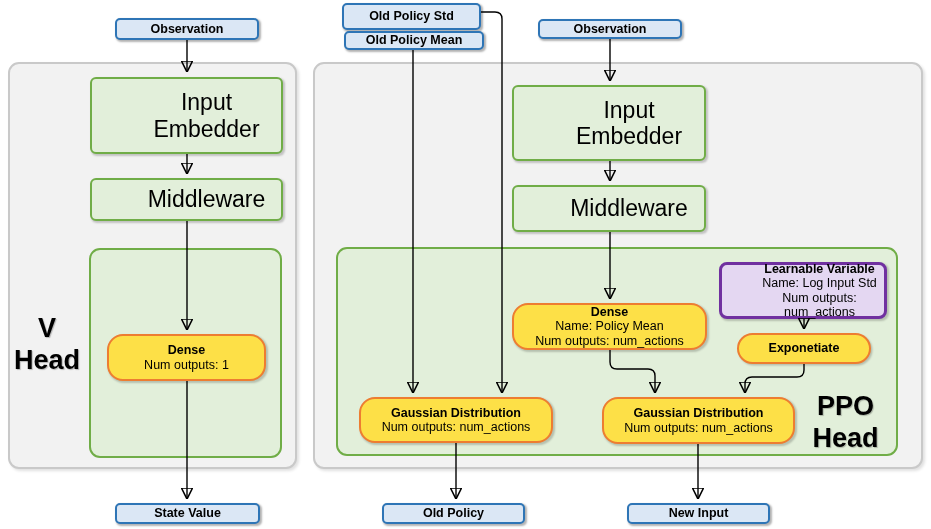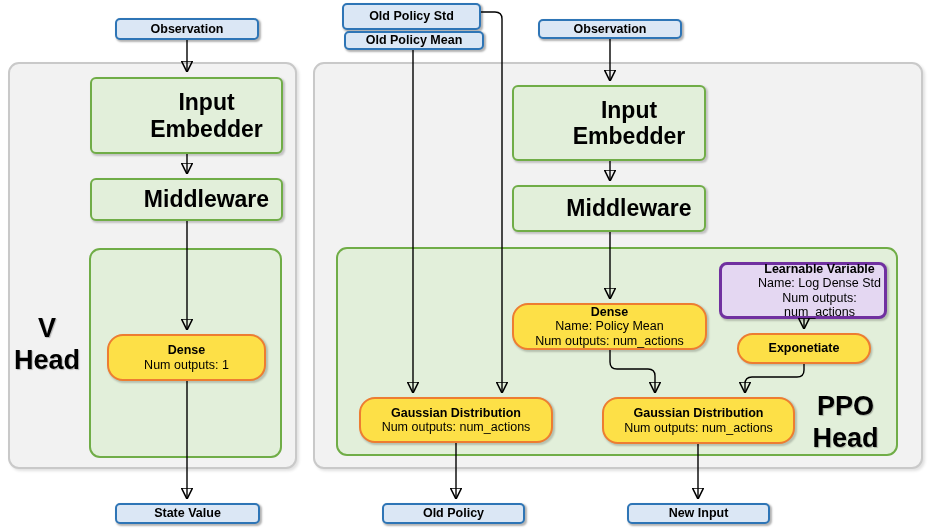--- a/index.html
+++ b/index.html
@@ -18,21 +18,21 @@
   .node {
     position:absolute; box-sizing:border-box; display:flex; flex-direction:column;
     align-items:center; justify-content:center; text-align:center; line-height:1.15;
   }
   .blue {
     background:#dbe7f5; border:2.5px solid #2e75b6; border-radius:5px;
     font-weight:bold; font-size:12.5px; box-shadow:1.5px 1.5px 2px rgba(0,0,0,.3);
   }
   .green {
     background:#e2efda; border:2.5px solid #70ad47; border-radius:6px;
-    font-weight:bold; font-size:23px; box-shadow:1.5px 1.5px 2px rgba(0,0,0,.2);padding-left:40px;
+    font-weight:normal; font-size:23px; box-shadow:1.5px 1.5px 2px rgba(0,0,0,.2);padding-left:40px;
   }
   .orange {
     background:#fde047; border:2.5px solid #ed7d31; border-radius:16px;
     font-size:12.5px; box-shadow:1.5px 1.5px 2px rgba(0,0,0,.2);
   }
   .purple {
     background:#e4d7f2; border:3px solid #7030a0; border-radius:8px;
     font-size:12.5px; box-shadow:1.5px 1.5px 2px rgba(0,0,0,.2);
   }
   .node .title { font-weight:bold; }
@@ -95,21 +95,21 @@
   <div class="node green" style="left:512px; top:185px; width:194px; height:47px;">
     <span>Middleware</span>
   </div>
   <div class="node orange" style="left:512px; top:303px; width:195px; height:47px;">
     <span class="title">Dense</span>
     <span>Name: Policy Mean</span>
     <span>Num outputs: num_actions</span>
   </div>
   <div class="node purple" style="left:719px; top:262px; width:168px; height:57px;padding-left:33px;">
     <span class="title">Learnable Variable</span>
-    <span>Name: Log Dense Std</span>
+    <span>Name: Log Input Std</span>
     <span>Num outputs: num_actions</span>
   </div>
   <div class="node orange" style="left:737px; top:333px; width:134px; height:31px;">
     <span class="title">Exponetiate</span>
   </div>
   <div class="node orange" style="left:359px; top:397px; width:194px; height:46px;">
     <span class="title">Gaussian Distribution</span>
     <span>Num outputs: num_actions</span>
   </div>
   <div class="node orange" style="left:602px; top:397px; width:193px; height:47px;">

